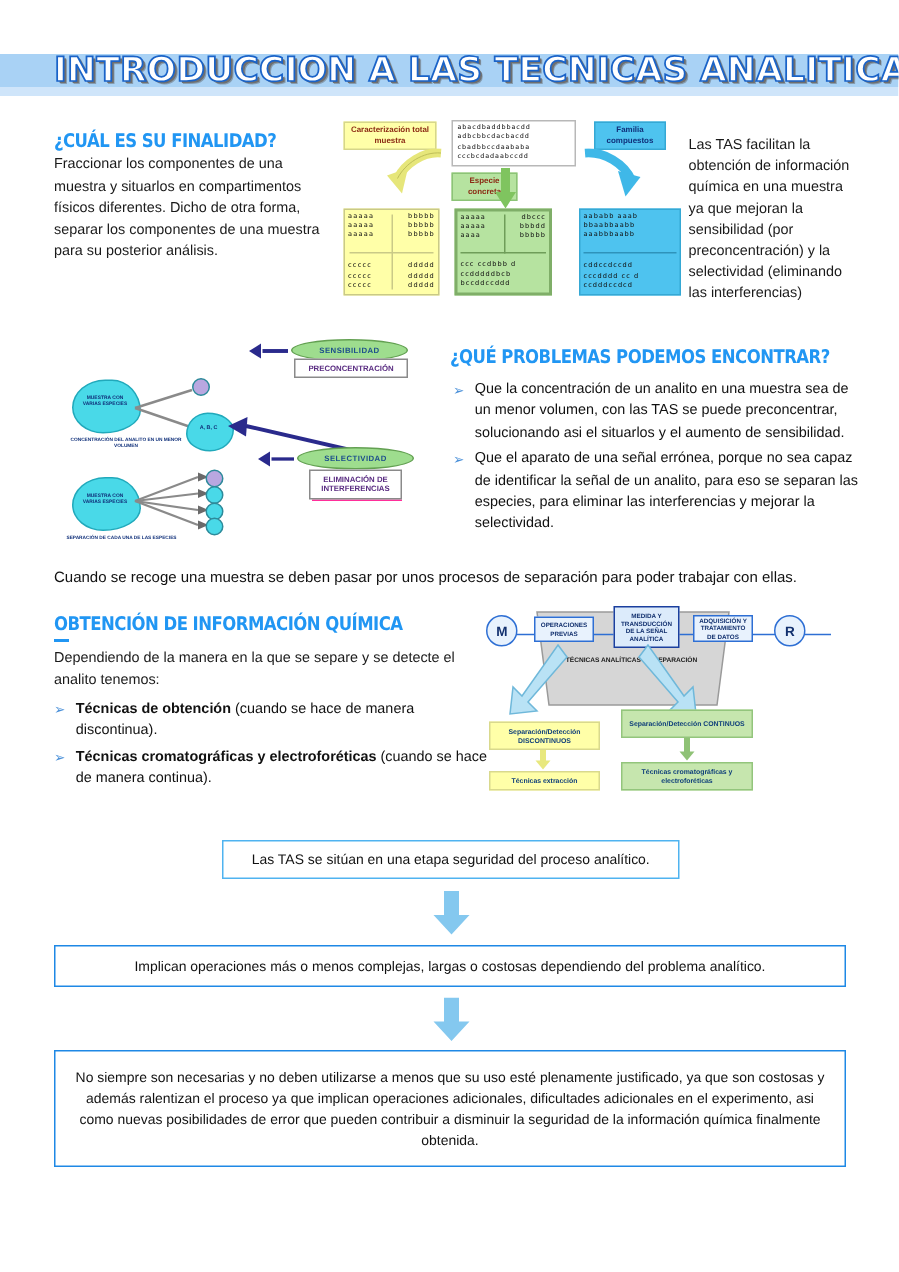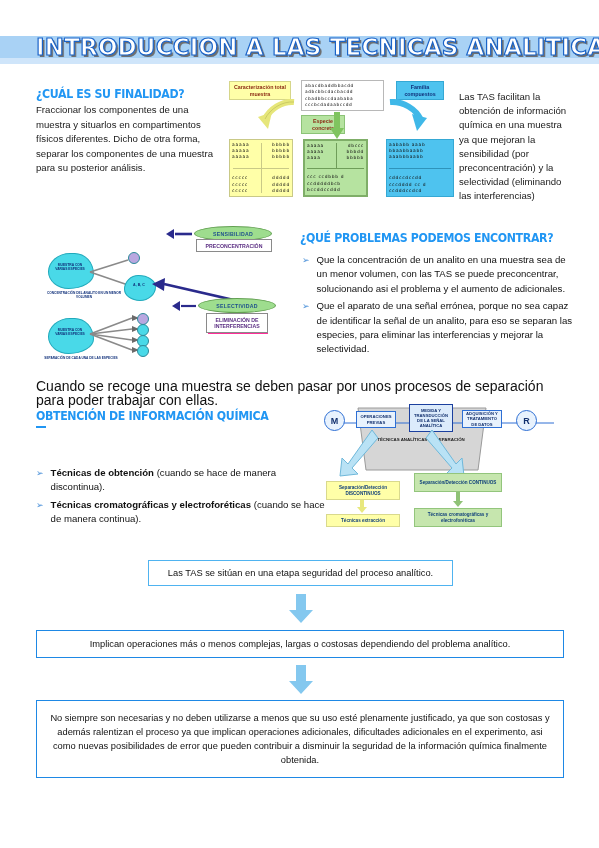--- a/index.html
+++ b/index.html
@@ -191,21 +191,21 @@
         <div>ccdddccdcd</div>
       </div>
     </div>
   </div>
 
   <div class="abs h-blue" style="left:300px;top:230px;">¿QUÉ PROBLEMAS PODEMOS ENCONTRAR?</div>
 
   <div class="abs" style="left:302px;top:253px;width:272px;">
     <div class="bullet-row">
       <span class="bullet-ico">➢</span>
-      <span class="bullet-txt">Que la concentración de un analito en una muestra sea de un menor volumen, con las TAS se puede preconcentrar, solucionando asi el problema y el aumento de adicionales.</span>
+      <span class="bullet-txt">Que la concentración de un analito en una muestra sea de un menor volumen, con las TAS se puede preconcentrar, solucionando asi el situarlos y el aumento de sensibilidad.</span>
     </div>
     <div class="bullet-row">
       <span class="bullet-ico">➢</span>
       <span class="bullet-txt">Que el aparato de una señal errónea, porque no sea capaz de identificar la señal de un analito, para eso se separan las especies, para eliminar las interferencias y mejorar la selectividad.</span>
     </div>
   </div>
 
   <div>
 
     <div class="blob" style="left:48px;top:253px;width:44px;height:34px;
@@ -262,25 +262,26 @@
 
     <div class="oval" style="left:198px;top:298px;width:76px;height:13px;">SELECTIVIDAD</div>
     <div class="pinkshadow" style="left:208px;top:331px;width:60px;height:3px;"></div>
     <div class="wbox" style="left:206px;top:313px;width:60px;height:18px;">ELIMINACIÓN DE INTERFERENCIAS</div>
     <svg class="abs" style="left:172px;top:300px;" width="26" height="12">
       <line x1="24" y1="6" x2="9" y2="6" stroke="#2a2a8c" stroke-width="2.2"></line>
       <polygon points="8,1 0,6 8,11" fill="#2a2a8c"></polygon>
     </svg>
   </div>
 
-  <div class="abs" style="left:36px;top:379px;width:530px;font-size:14px;line-height:14px;">Cuando se recoge una muestra se deben pasar por unos procesos de separación para poder trabajar con ellas.</div>
+  <div class="abs" style="left:36px;top:379px;width:530px;font-size:10px;line-height:14px;">Cuando se recoge una muestra se deben pasar por unos procesos de separación para poder trabajar con ellas.</div>
 
   <div class="abs h-blue" style="left:36px;top:408px;">OBTENCIÓN DE INFORMACIÓN QUÍMICA</div>
   <div class="abs" style="left:36px;top:426px;width:10px;height:1.6px;background:#2196f3;"></div>
 
+  <div class="abs body-txt" style="left:36px;top:432px;width:290px;">Dependiendo de la manera en la que se separe y se detecte el analito tenemos:</div>
 
   <div class="abs" style="left:36px;top:466px;width:292px;">
     <div class="bullet-row">
       <span class="bullet-ico">➢</span>
       <span class="bullet-txt"><b>Técnicas de obtención</b><span> (cuando se hace de manera discontinua).</span></span>
     </div>
     <div class="bullet-row">
       <span class="bullet-ico">➢</span>
       <span class="bullet-txt"><b>Técnicas cromatográficas y electroforéticas</b><span> (cuando se hace de manera continua).</span></span>
     </div>

